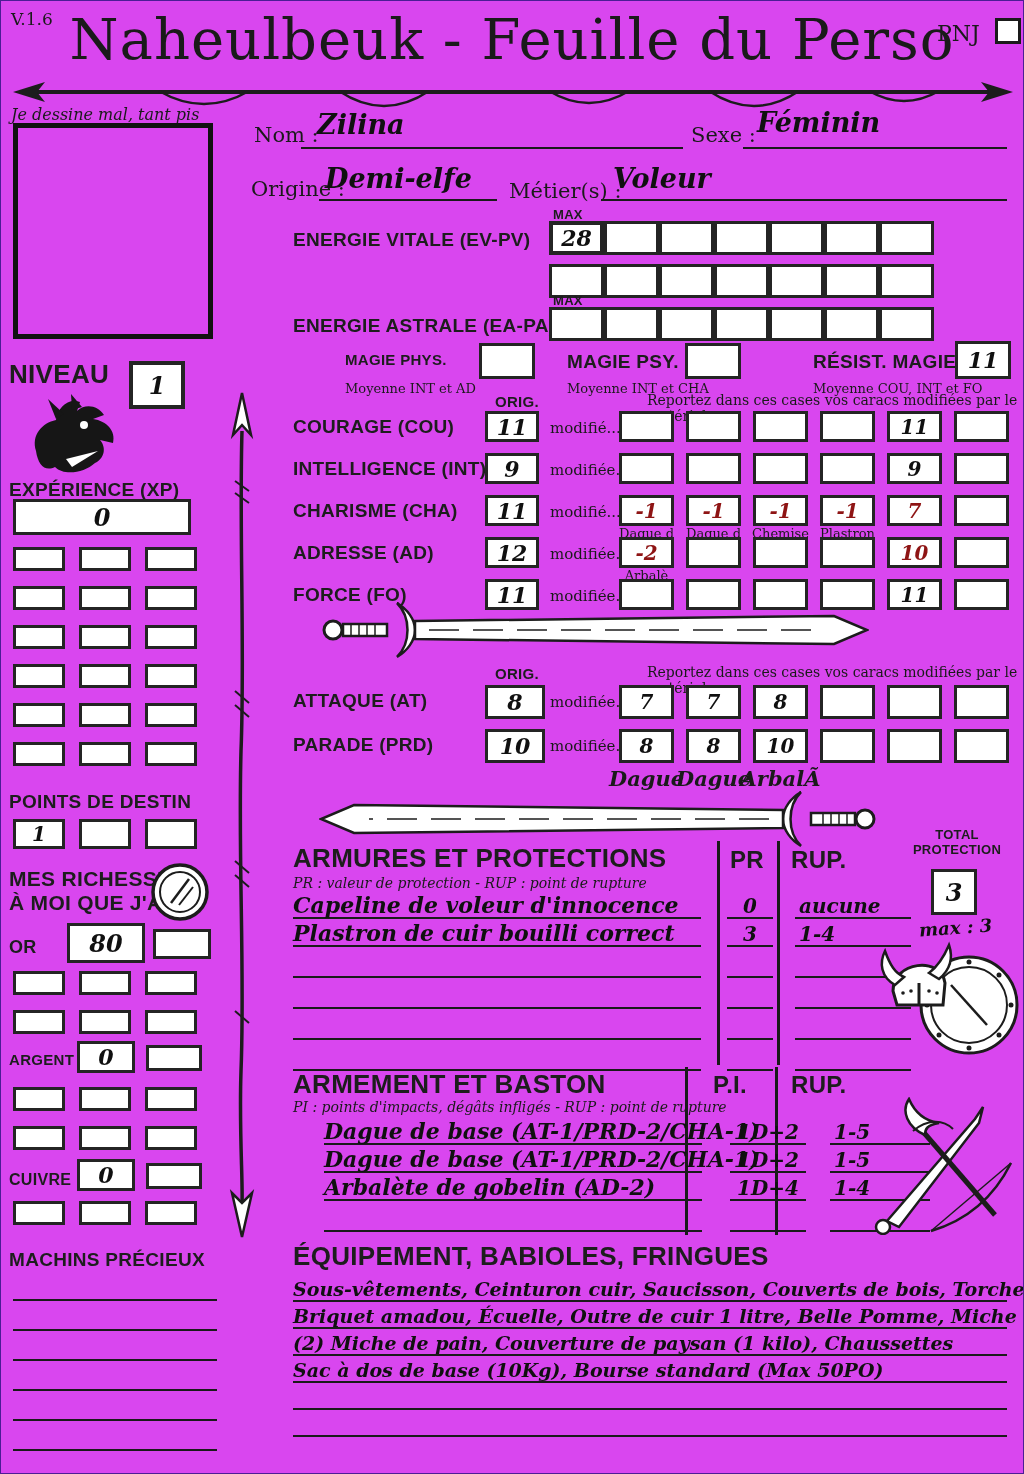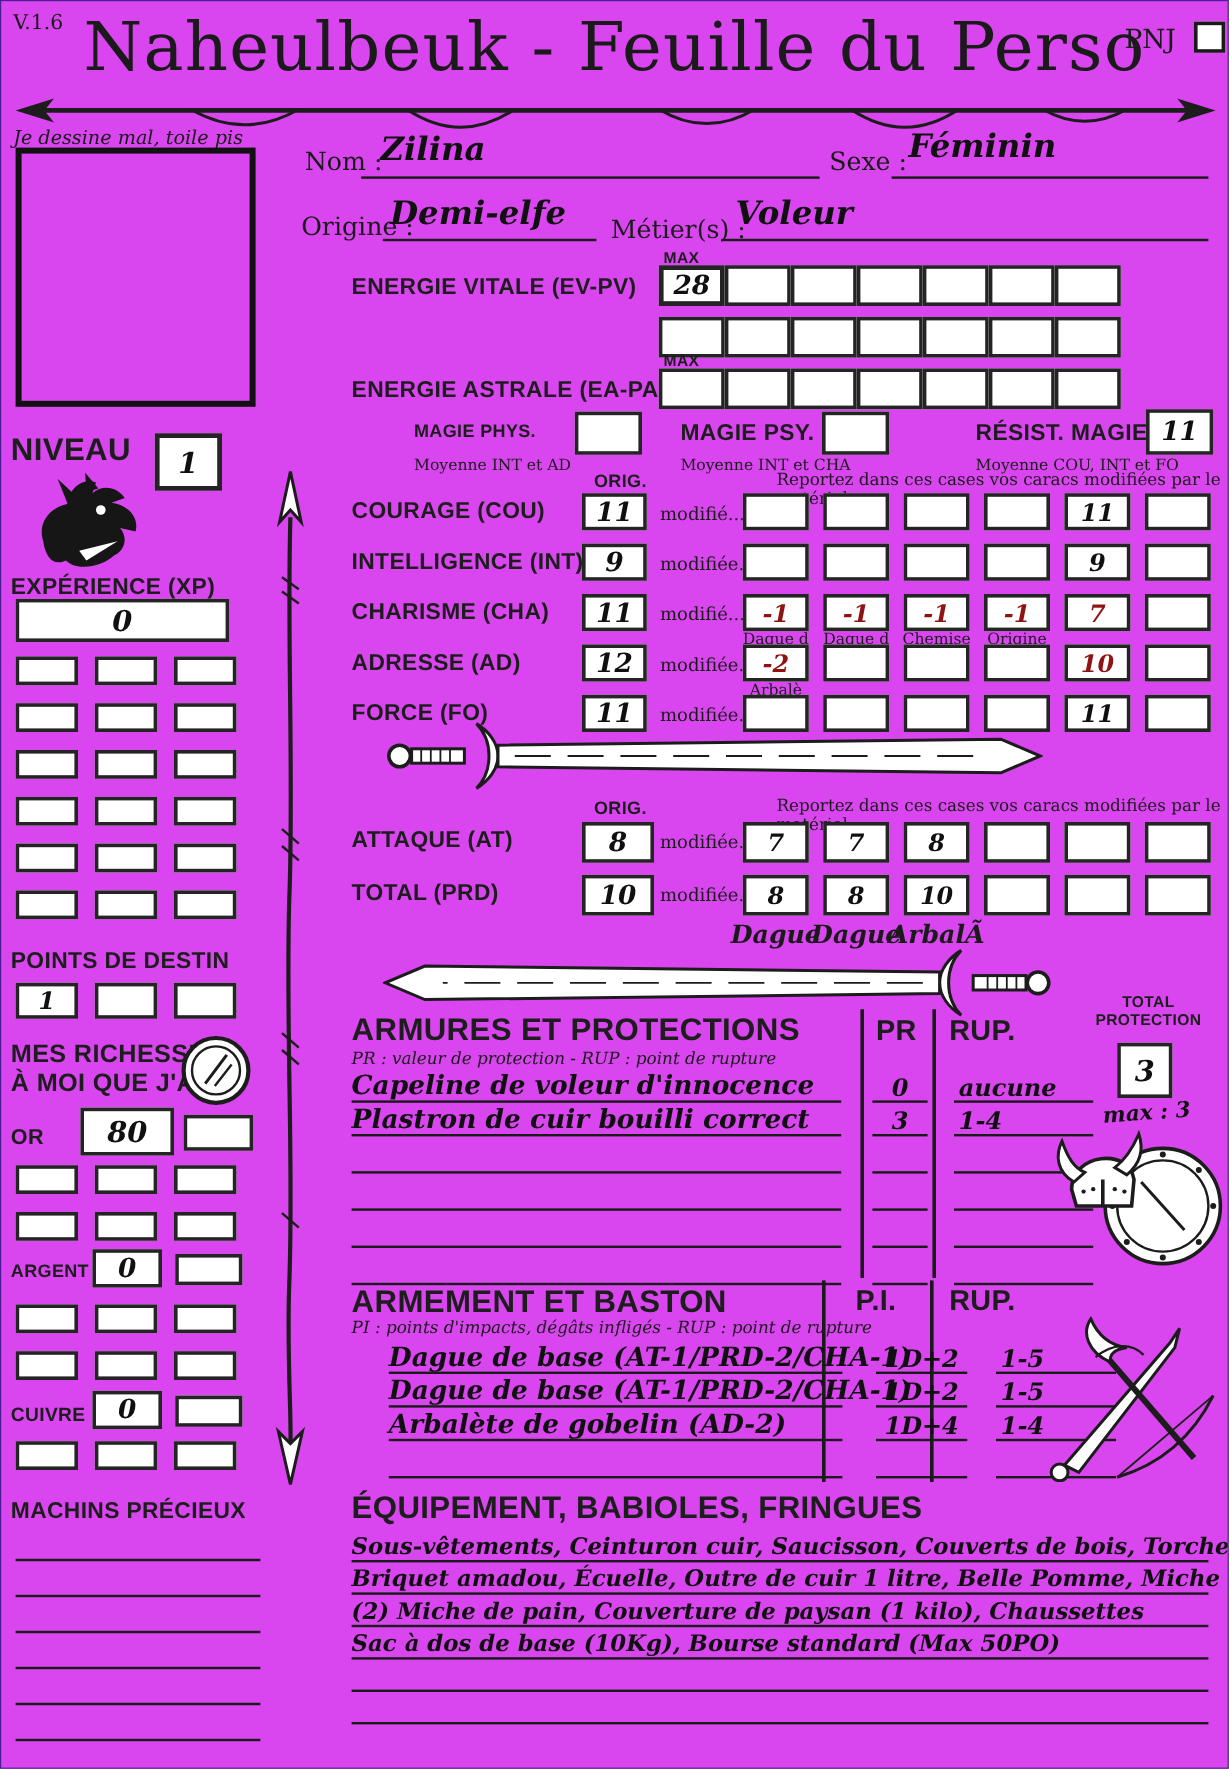--- a/index.html
+++ b/index.html
@@ -73,21 +73,21 @@
       <path d="M4,17 L36,7 L28,17 L36,27 Z" fill="#1c1c1c"></path>
       <path d="M1004,17 L972,7 L980,17 L972,27 Z" fill="#1c1c1c"></path>
       <path d="M150,16 q45,26 90,0" fill="none" stroke="#1c1c1c" stroke-width="2.5"></path>
       <path d="M330,16 q45,30 90,0" fill="none" stroke="#1c1c1c" stroke-width="2.5"></path>
       <path d="M540,16 q40,24 80,0" fill="none" stroke="#1c1c1c" stroke-width="2.5"></path>
       <path d="M700,16 q45,30 90,0" fill="none" stroke="#1c1c1c" stroke-width="2.5"></path>
       <path d="M860,16 q35,20 70,0" fill="none" stroke="#1c1c1c" stroke-width="2.5"></path>
     </svg>
   </div>
 
-  <div class="abs un" style="left:10px;top:104px;font-size:16px;font-style:italic;">Je dessine mal, toile pis</div>
+  <div class="abs un" style="left:10px;top:104px;font-size:16px;font-style:italic;">Je dessine mal, tant pis</div>
   <div class="abs" style="left:12px;top:122px;width:200px;height:216px;border:5px solid #111;box-sizing:border-box;"></div>
 
   <div class="abs dk" style="left:8px;top:358px;font-size:26px;">NIVEAU</div>
   <div class="abs box" style="left:128px;top:360px;width:56px;height:48px;border-width:4px;">
     <span class="hw v24">1</span>
   </div>
 
   <div class="abs" style="left:25px;top:392px;">
     <svg width="95" height="88" viewBox="0 0 95 88">
       <path d="M10,58 C5,42 16,30 30,27 C32,14 42,5 54,9 L51,18 C60,10 72,13 78,22 L67,26 C81,28 90,38 87,50 L74,47 C81,55 78,66 69,70 C58,80 38,83 29,74 C19,79 12,72 10,58 Z" fill="#161616"></path>
@@ -421,21 +421,21 @@
           <div class="cellw">
             <div class="box cbox">
               <span class="hw v20 red">-1</span>
             </div>
             <div class="un cap">Chemise</div>
           </div>
           <div class="cellw">
             <div class="box cbox">
               <span class="hw v20 red">-1</span>
             </div>
-            <div class="un cap">Origine</div>
+            <div class="un cap">Plastron</div>
           </div>
           <div class="cellw">
             <div class="box cbox">
               <span class="hw v20 red">7</span>
             </div>
           </div>
           <div class="cellw">
             <div class="box cbox">
               <span class="hw v20"></span>
             </div>
@@ -573,21 +573,21 @@
             </div>
           </div>
           <div class="cellw">
             <div class="box cbox">
               <span class="hw v20"></span>
             </div>
           </div>
         </div>
       </div>
       <div class="crow">
-        <div class="dk clabel">TOTAL (PRD)</div>
+        <div class="dk clabel">PARADE (PRD)</div>
         <div class="box obox">
           <span class="hw v22">10</span>
         </div>
         <div class="un modif">modifiée...</div>
         <div class="cells">
           <div class="cellw">
             <div class="box cbox">
               <span class="hw v20">8</span>
             </div>
             <div class="cap">Dague</div>

